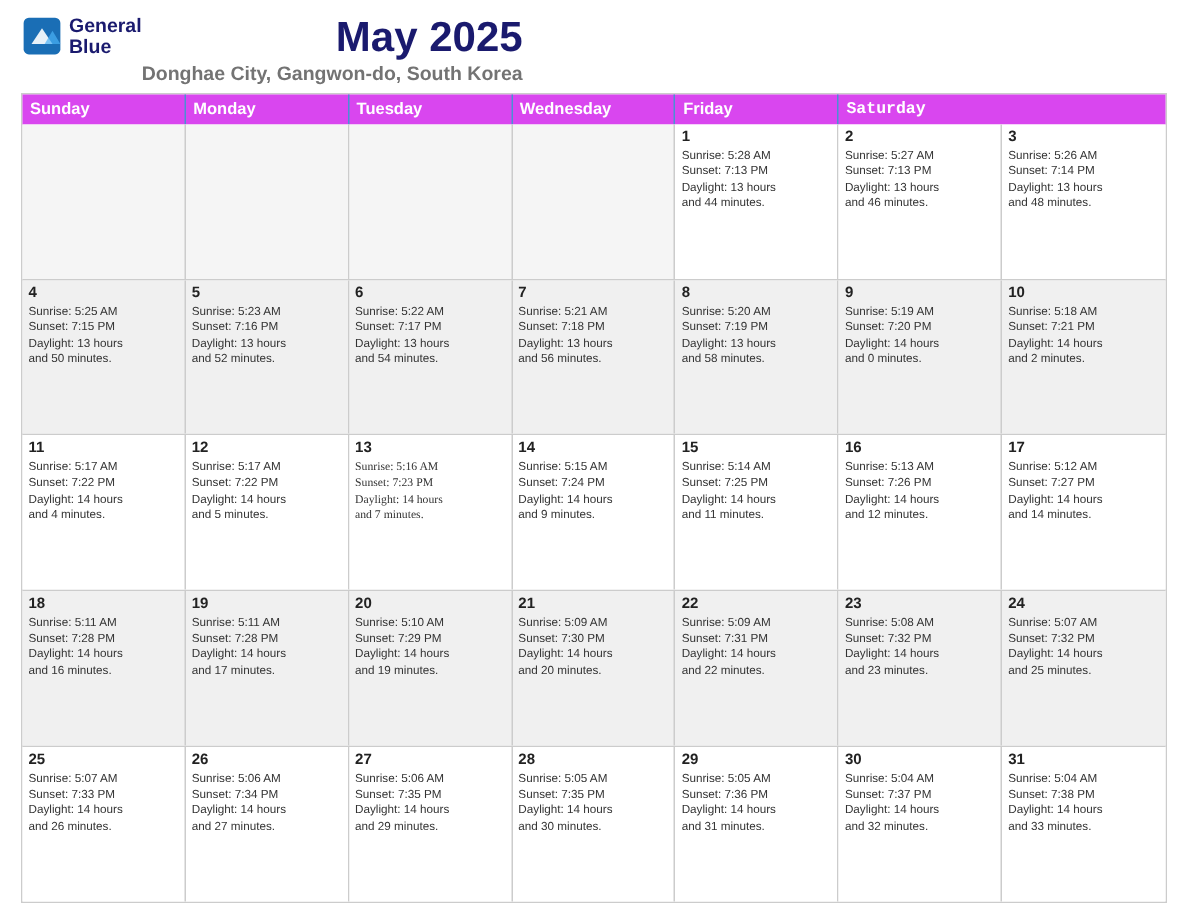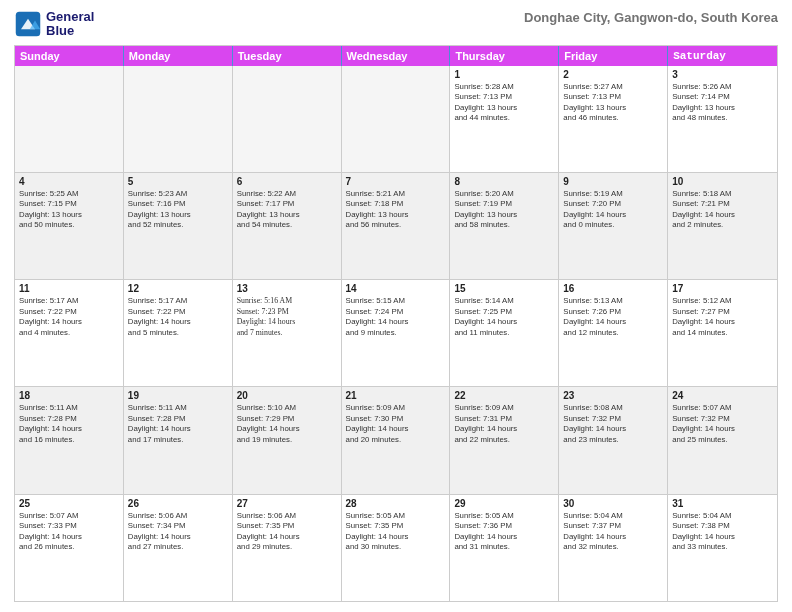--- a/index.html
+++ b/index.html
@@ -13,21 +13,21 @@
     .page {
       width: 792px;
       height: 612px;
       padding: 10px 14px;
       display: flex;
       flex-direction: column;
     }
     .header {
       display: flex;
       align-items: flex-start;
-      justify-content: space-between;
+      justify-content: flex-start;
       margin-bottom: 6px;
     }
     .logo {
       display: flex;
       align-items: center;
       gap: 4px;
     }
     .logo-text {
       font-size: 13px;
       font-weight: bold;
@@ -117,31 +117,31 @@
         <rect x="2" y="2" width="28" height="28" rx="4" fill="#1a6eb5"></rect>
         <polygon points="8,22 16,10 24,22" fill="white" opacity="0.9"></polygon>
         <polygon points="18,22 24,12 30,22" fill="#4ab0f5" opacity="0.7"></polygon>
       </svg>
       <div class="logo-text">
         <div>General</div>
         <div>Blue</div>
       </div>
     </div>
     <div class="title-block">
+      <div class="main-title">May 2025</div>
       <div class="subtitle">Donghae City, Gangwon-do, South Korea</div>
     </div>
   </div>
 
   <div class="calendar">
     <div class="cal-header" id="cal-header">
         <div class="cal-header-cell">Sunday</div>
         <div class="cal-header-cell">Monday</div>
         <div class="cal-header-cell">Tuesday</div>
         <div class="cal-header-cell">Wednesday</div>
-        <div class="cal-header-cell">Thursday</div>
         <div class="cal-header-cell">Friday</div>
         <div class="cal-header-cell">Saturday</div>
       </div>
     <div class="cal-body" id="cal-body">
         <div class="cal-row">
           <div class="cal-cell empty"></div>
           <div class="cal-cell empty"></div>
           <div class="cal-cell empty"></div>
           <div class="cal-cell empty"></div>
           <div class="cal-cell">

